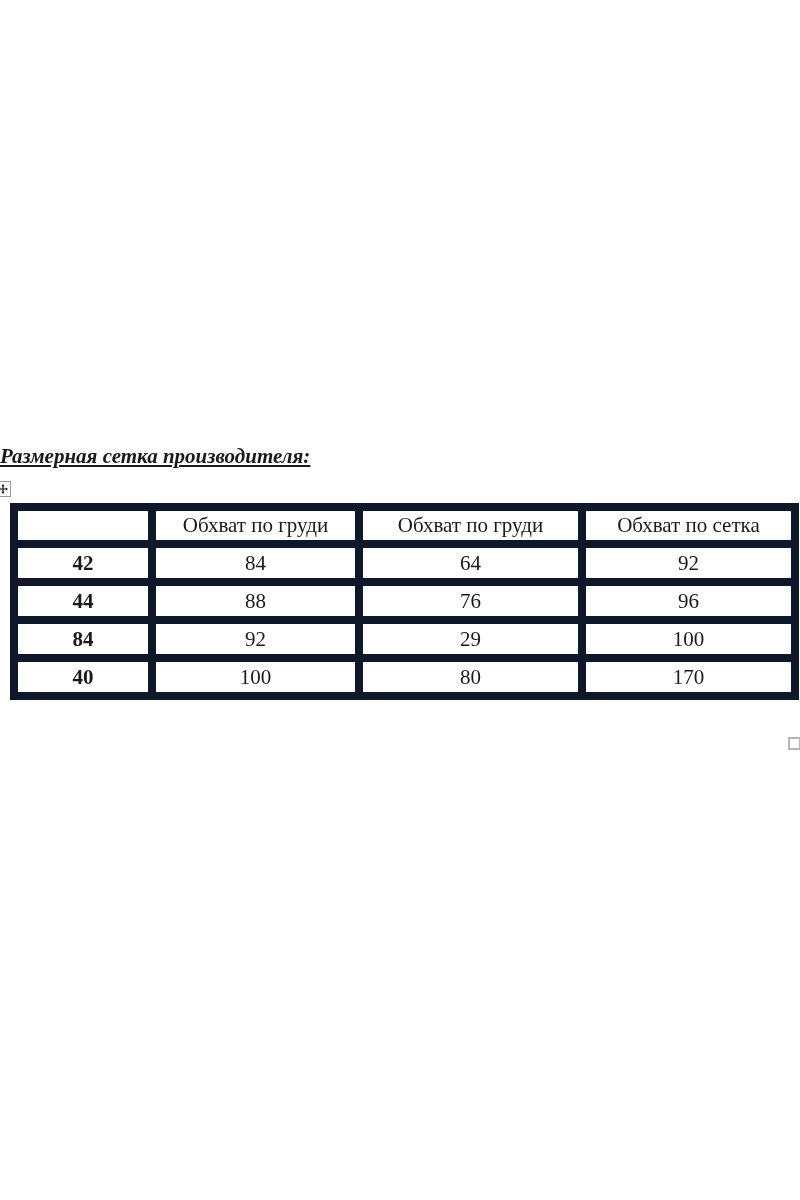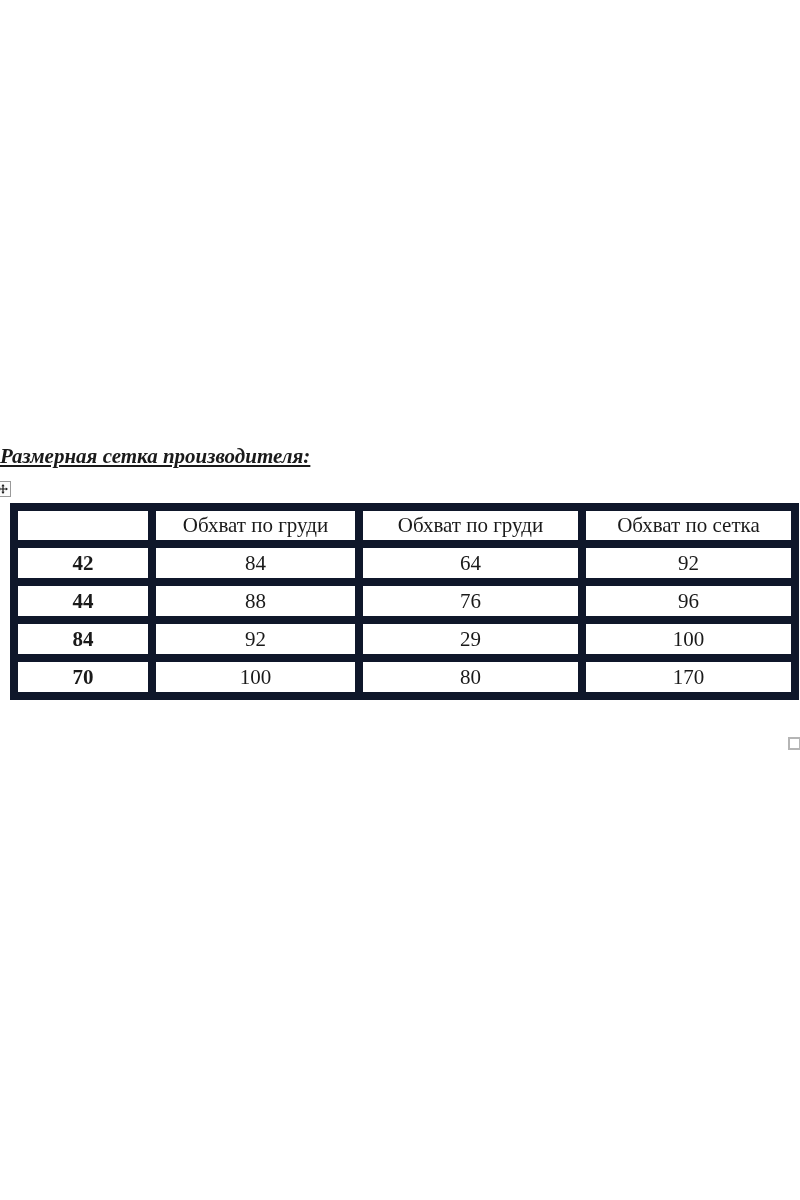--- a/index.html
+++ b/index.html
@@ -128,21 +128,21 @@
         <td>76</td>
         <td>96</td>
       </tr>
       <tr>
         <td class="size-cell">84</td>
         <td>92</td>
         <td>29</td>
         <td>100</td>
       </tr>
       <tr>
-        <td class="size-cell">70</td>
+        <td class="size-cell">40</td>
         <td>100</td>
         <td>80</td>
         <td>170</td>
       </tr>
     </tbody>
   </table>
 
   <div class="resize-handle"></div>
 
 </div>

